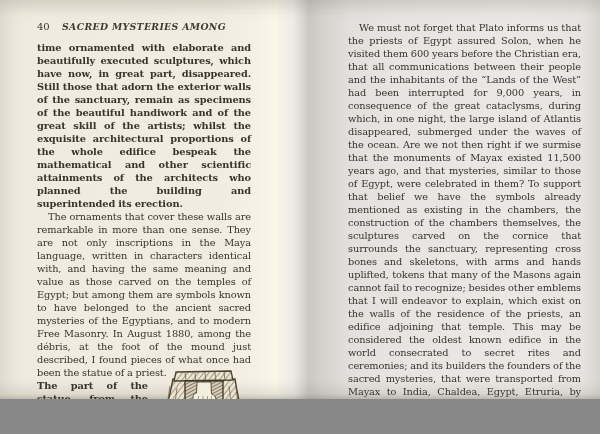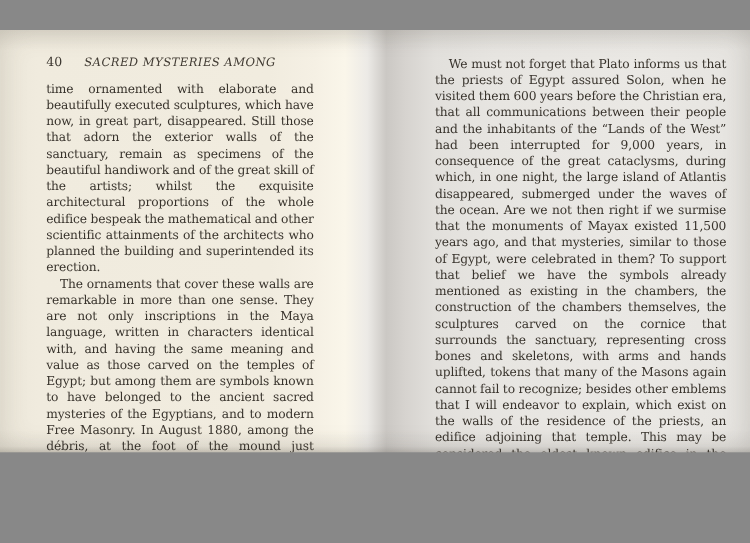--- a/index.html
+++ b/index.html
@@ -1,49 +1,48 @@
 <!DOCTYPE html>
 <html><head>
 <meta charset="utf-8">
 <style>
   html,body{margin:0;padding:0;background:#888;}
   .scan{
-    position:relative;width:600px;height:338px;overflow:hidden;
+    position:relative;width:600px;height:399px;overflow:hidden;
     font-family:"DejaVu Serif","Liberation Serif",serif;
     color:#38332c;
     background:
       linear-gradient(180deg, rgba(96,90,80,0.10) 0px, rgba(96,90,80,0.0) 16px),
       linear-gradient(0deg, rgba(70,66,60,0.22) 0px, rgba(80,76,70,0.06) 5px, rgba(80,76,70,0.0) 18px),
       linear-gradient(90deg,
         #ece7da 0%, #f0ebde 5%, #f1ecdf 36%, #f5f0e4 42%, #faf6ea 46%,
         #eceae6 49%, #cbc8c4 51.5%, #d6d3cf 54%, #e2e0dc 58%,
         #e7e5e1 66%, #eae8e4 86%, #e7e5e1 97%, #e2e0dc 100%);
     box-shadow:inset 0 0 22px rgba(90,84,74,0.18);
-    margin-top:24px;
   }
   .page{position:absolute;top:21px;}
   .page-left{left:37px;width:214px;}
   .page-right{left:348px;width:233px;}
   .head{position:relative;height:13px;margin-bottom:7px;}
   .running{
-    text-align:center;font-style:italic;font-weight:normal;
+    text-align:center;font-style:italic;font-weight:bold;
     font-size:9.3px;letter-spacing:0.35px;color:#403a32;
     white-space:nowrap;
   }
   .pagenum{position:absolute;top:0;font-size:10px;color:#3b362f;}
   .pagenum.pn-left{left:0;}
   .pagenum.pn-right{right:2px;}
   .body{
     font-size:9.8px;line-height:13px;text-align:justify;
     letter-spacing:-0.1px;word-spacing:-0.3px;
     text-rendering:optimizeLegibility;
   }
   .body p{margin:0;padding:0;}
   .ind{text-indent:11px;}
-  .noind{text-indent:0;}
+  .noind{text-indent:0;font-weight:bold;}
   .illus{
     float:right;width:96px;height:100px;
     margin:-13px 0 3px 7px;
   }
   .illus svg{display:block;width:96px;height:100px;}
 </style>
 </head>
 <body>
 
 <div class="scan">

